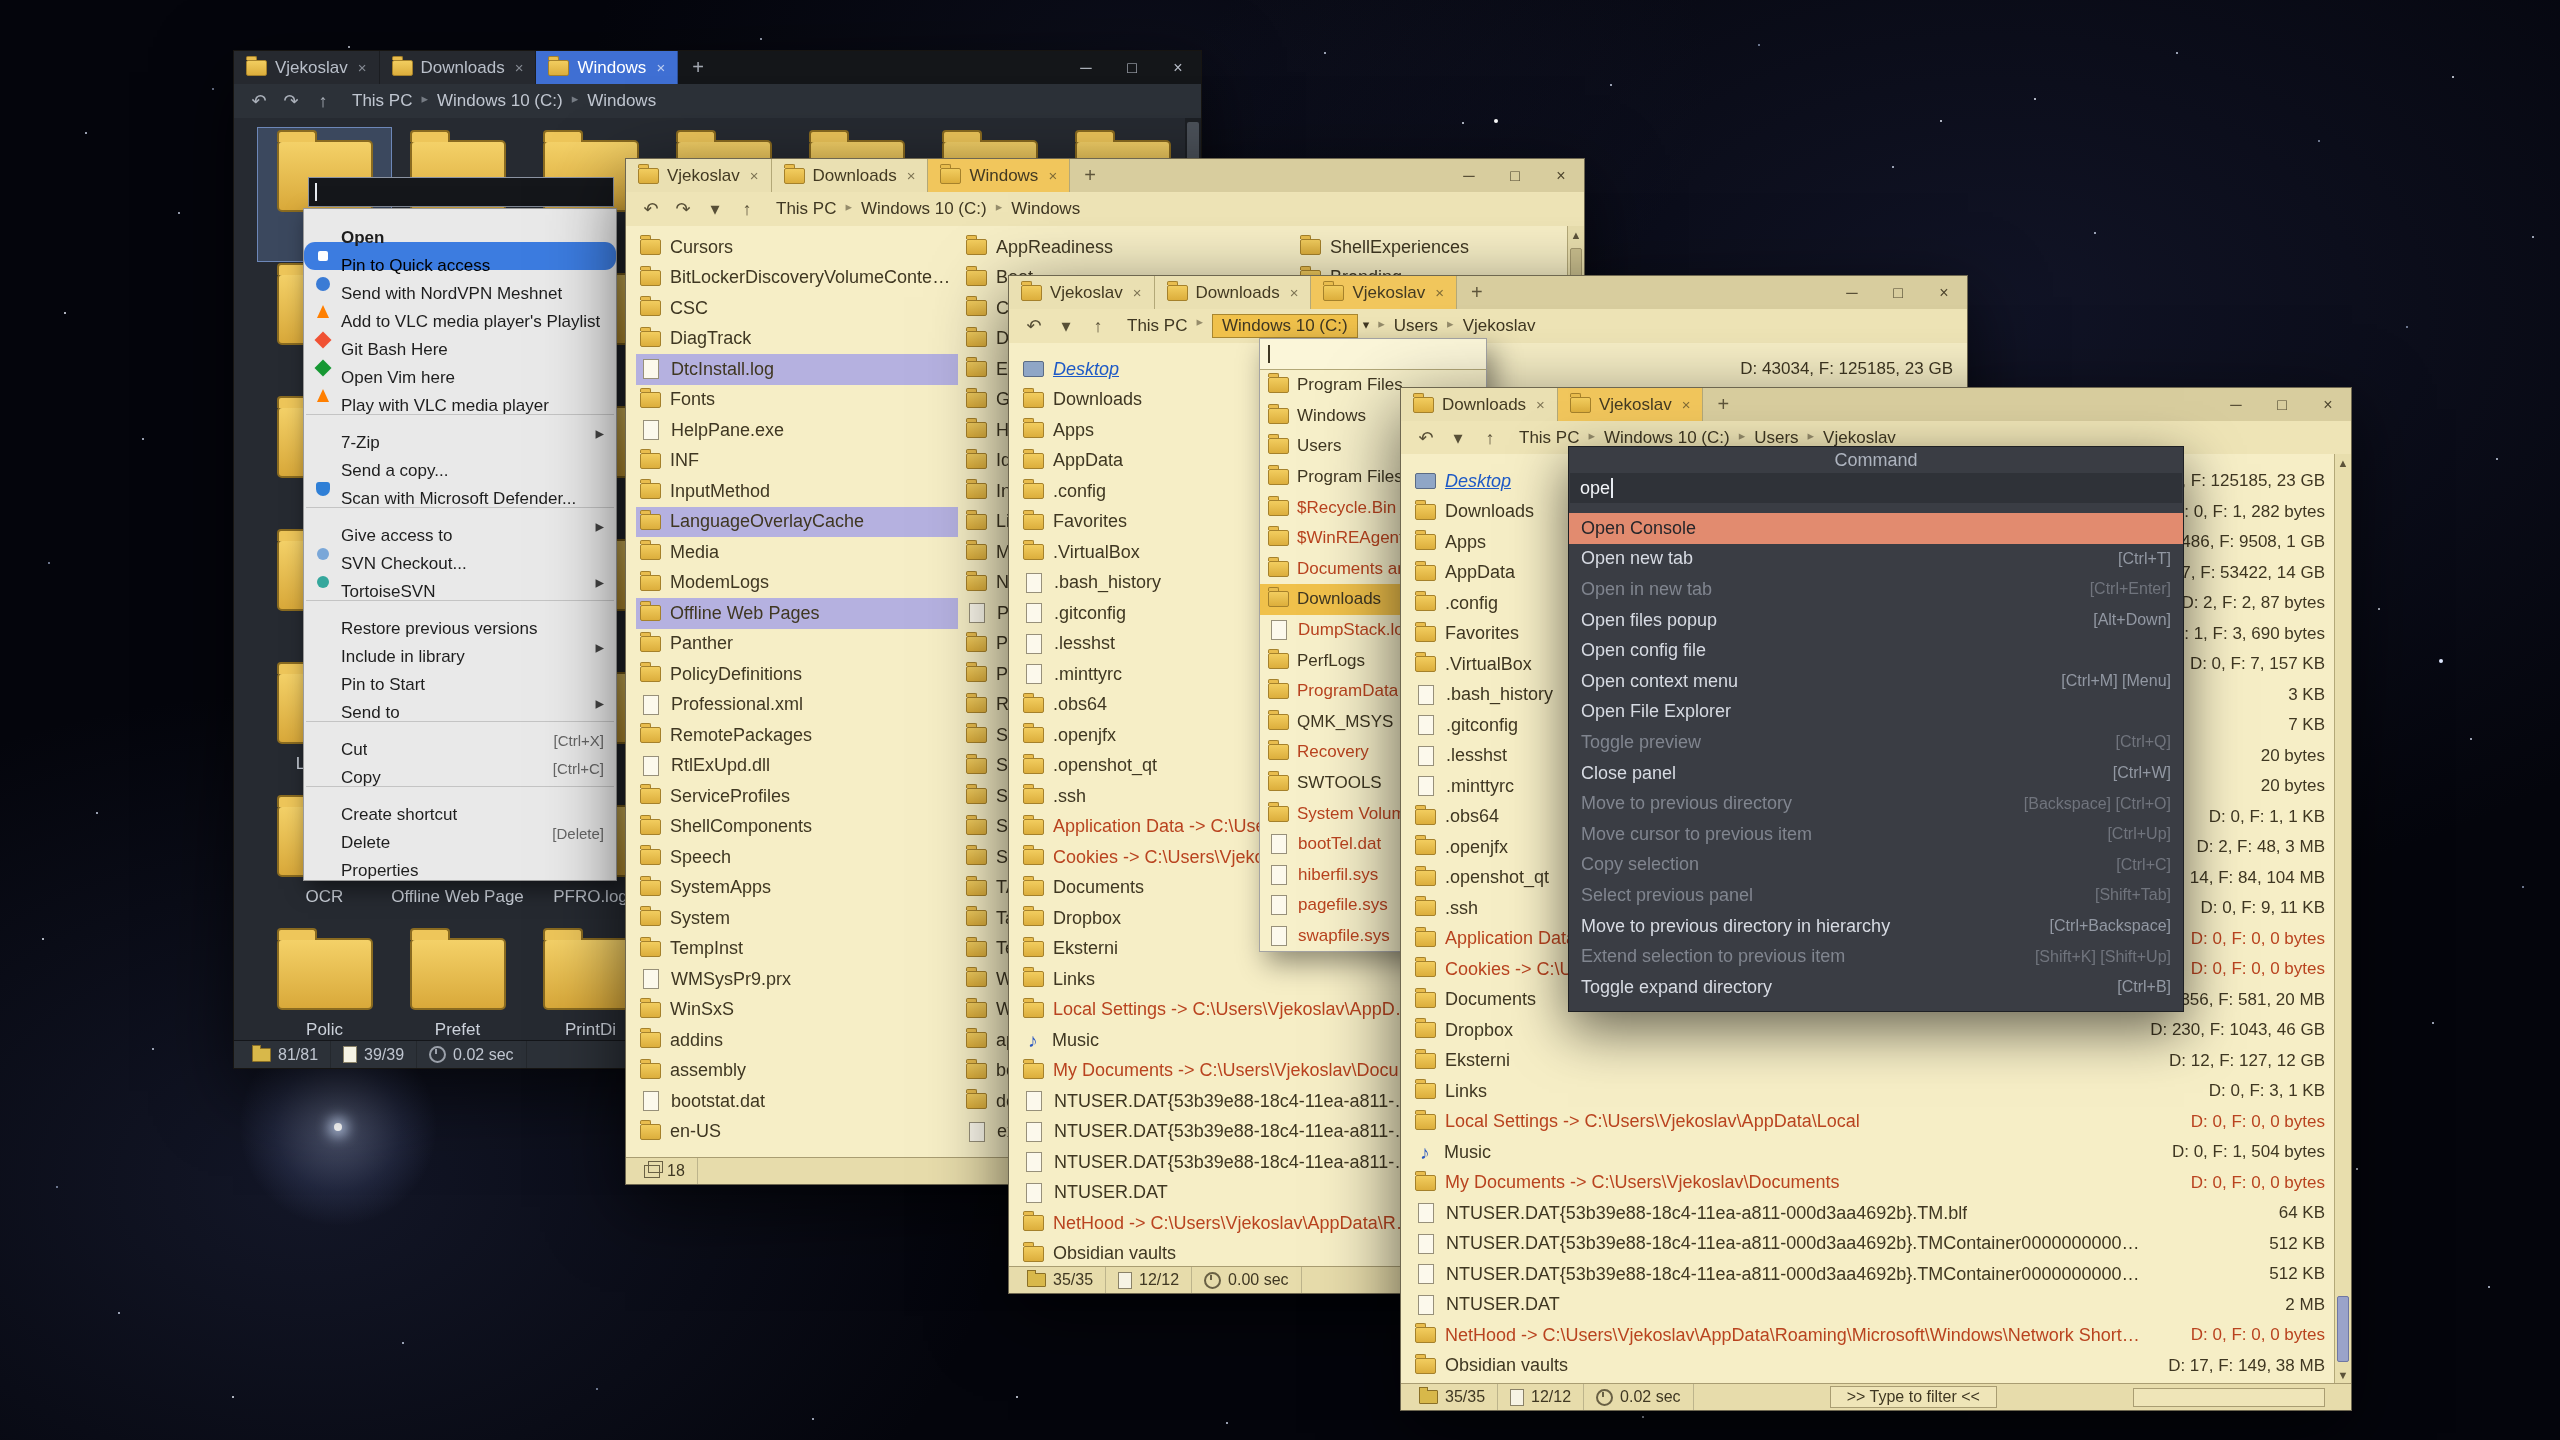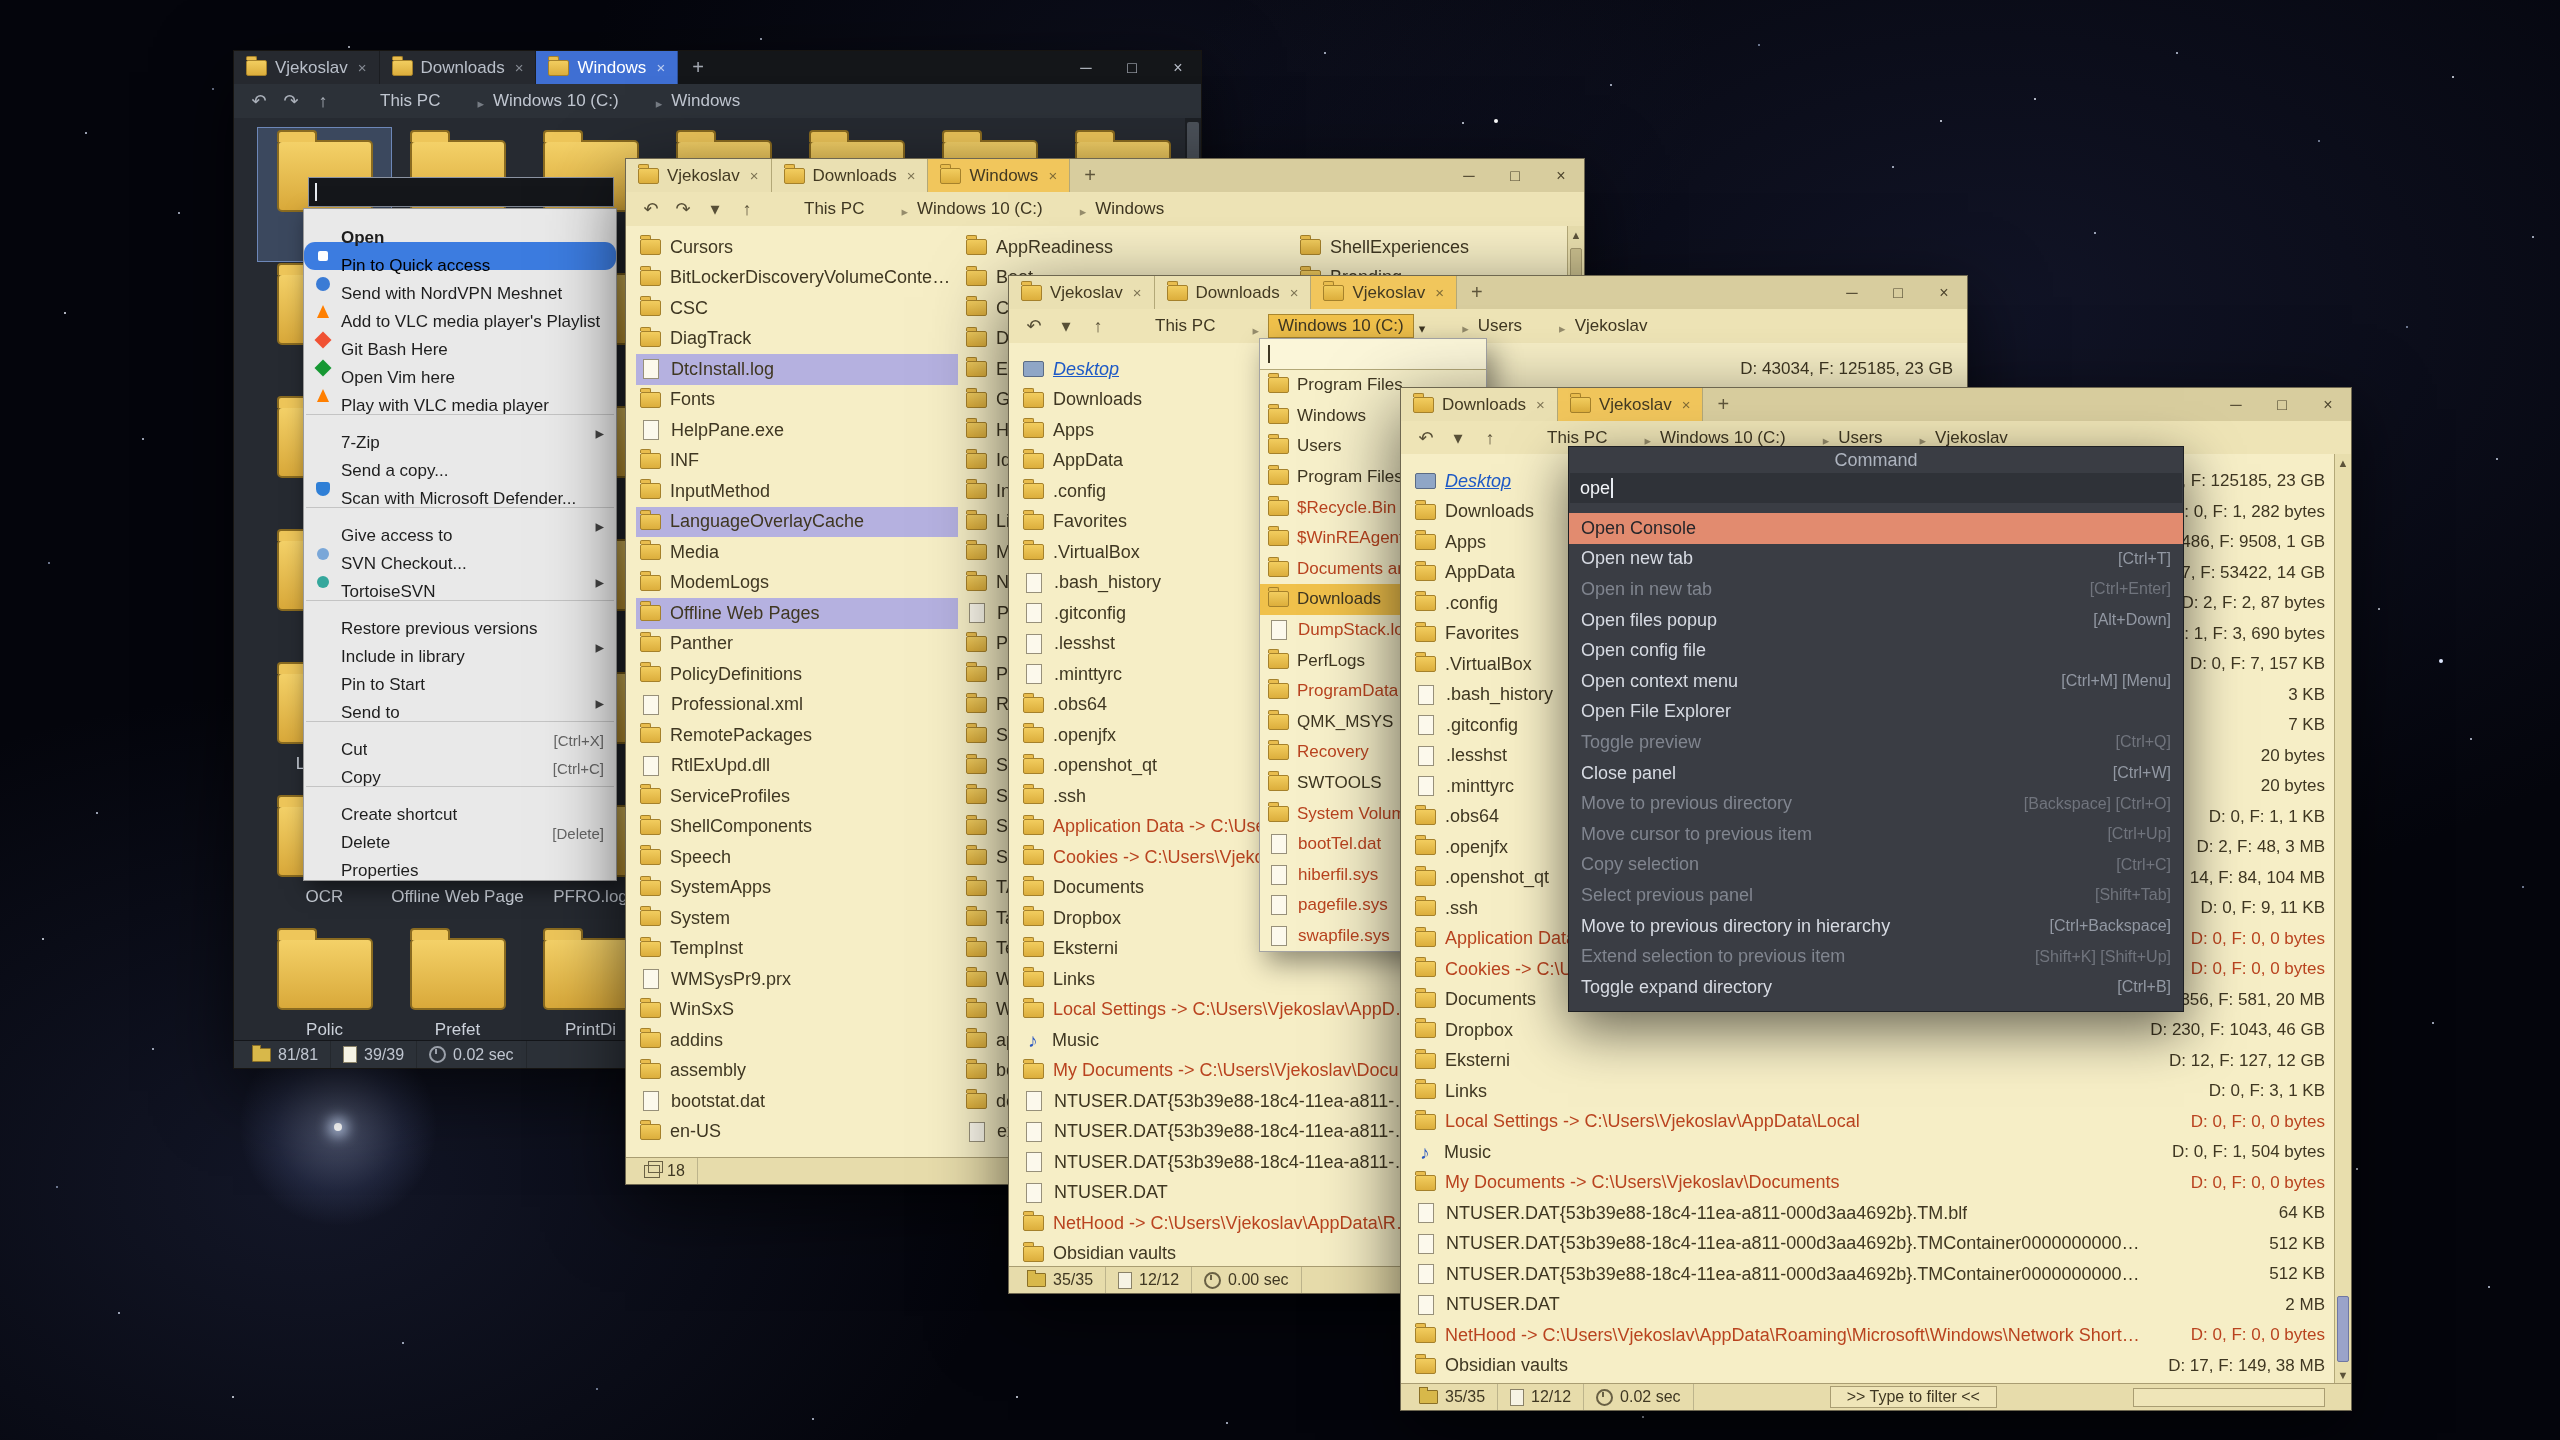--- a/index.html
+++ b/index.html
@@ -42,21 +42,21 @@
   .tab{display:flex;align-items:center;gap:8px;padding:0 12px;font-size:17px;border-right:1px solid rgba(0,0,0,.28);cursor:default;}
   .tlabel{white-space:nowrap;}
   .tclose{opacity:.65;font-size:15px;margin-left:2px;}
   .tclose::before{content:"×";}
   .newtab{align-self:center;margin:0 0 0 4px;font-size:20px;padding:0 10px;opacity:.8;}
   .winbtns{margin-left:auto;display:flex;align-items:center;}
   .wbtn{width:46px;text-align:center;font-size:16px;opacity:.9;}
   .toolbar{height:34px;display:flex;align-items:center;gap:6px;padding:0 12px;font-size:17px;border-bottom:1px solid rgba(0,0,0,.22);}
   .tbtn{width:26px;text-align:center;font-size:18px;opacity:.85;}
   .crumbs{display:flex;align-items:center;margin-left:10px;white-space:nowrap;}
-  .crumb{display:flex;align-items:flex-end;margin-left:28px;}
+  .crumb{display:flex;align-items:flex-start;}
   .crumb + .crumb::before{content:"▸";opacity:.5;margin:0 9px;font-size:13px;}
   .lab.chip{background:#f0c14b;border:1px solid #a8862f;padding:1px 9px;}
   .crumb-caret::before{content:"▾";font-size:13px;margin-left:5px;}
   .content{position:absolute;left:0;right:0;overflow:hidden;}
   .statusbar{position:absolute;left:0;right:0;bottom:0;display:flex;align-items:center;font-size:16px;padding:0 6px;}
   .sseg{display:flex;align-items:center;gap:7px;padding:0 12px;height:100%;border-right:1px solid rgba(0,0,0,.18);}
   .s-ico{display:inline-block;}
   .s-ico.fold{width:17px;height:12px;background:#d8b84a;border:1px solid #8a6f26;border-radius:1px;position:relative;}
   .s-ico.fold::before{content:"";position:absolute;top:-4px;left:-1px;width:7px;height:3px;background:#d8b84a;border:1px solid #8a6f26;border-bottom:none;}
   .s-ico.file{width:12px;height:15px;background:#f6f3e4;border:1px solid #8a8268;}

